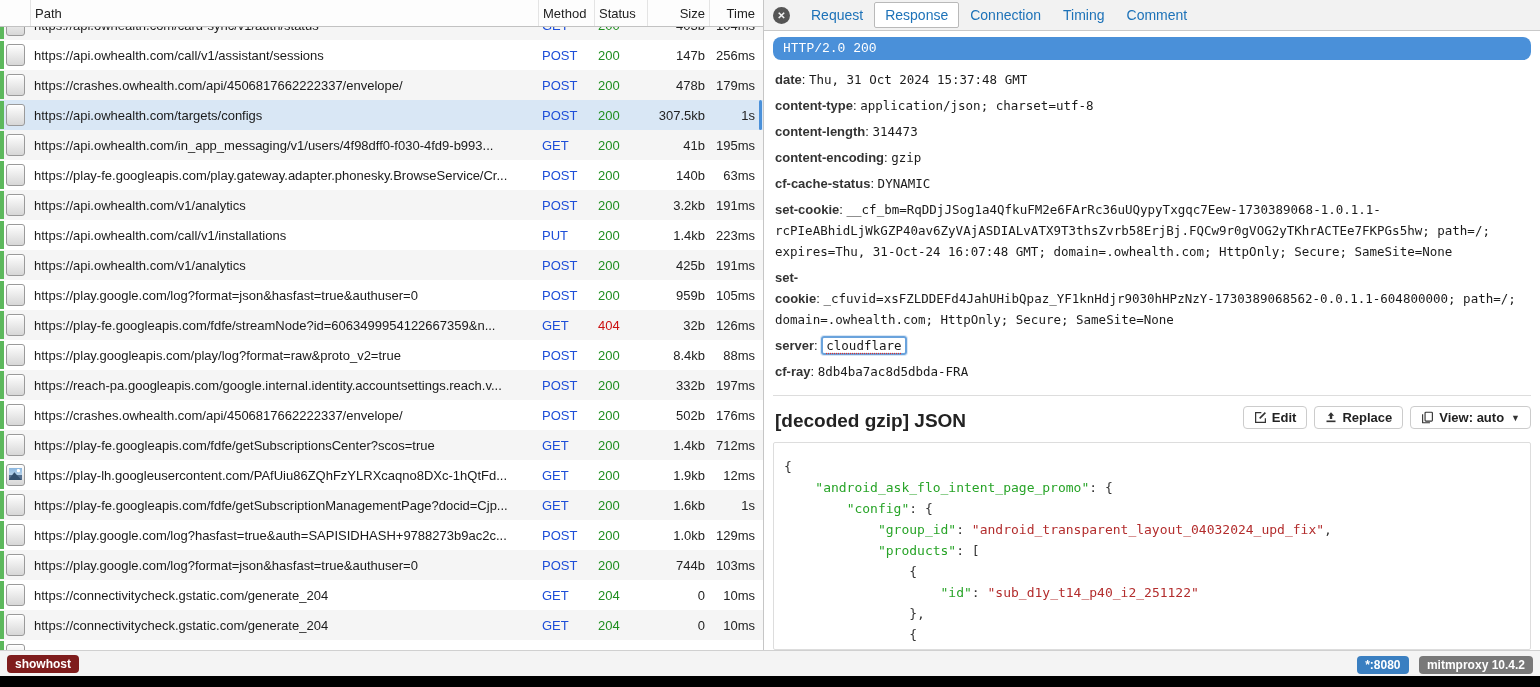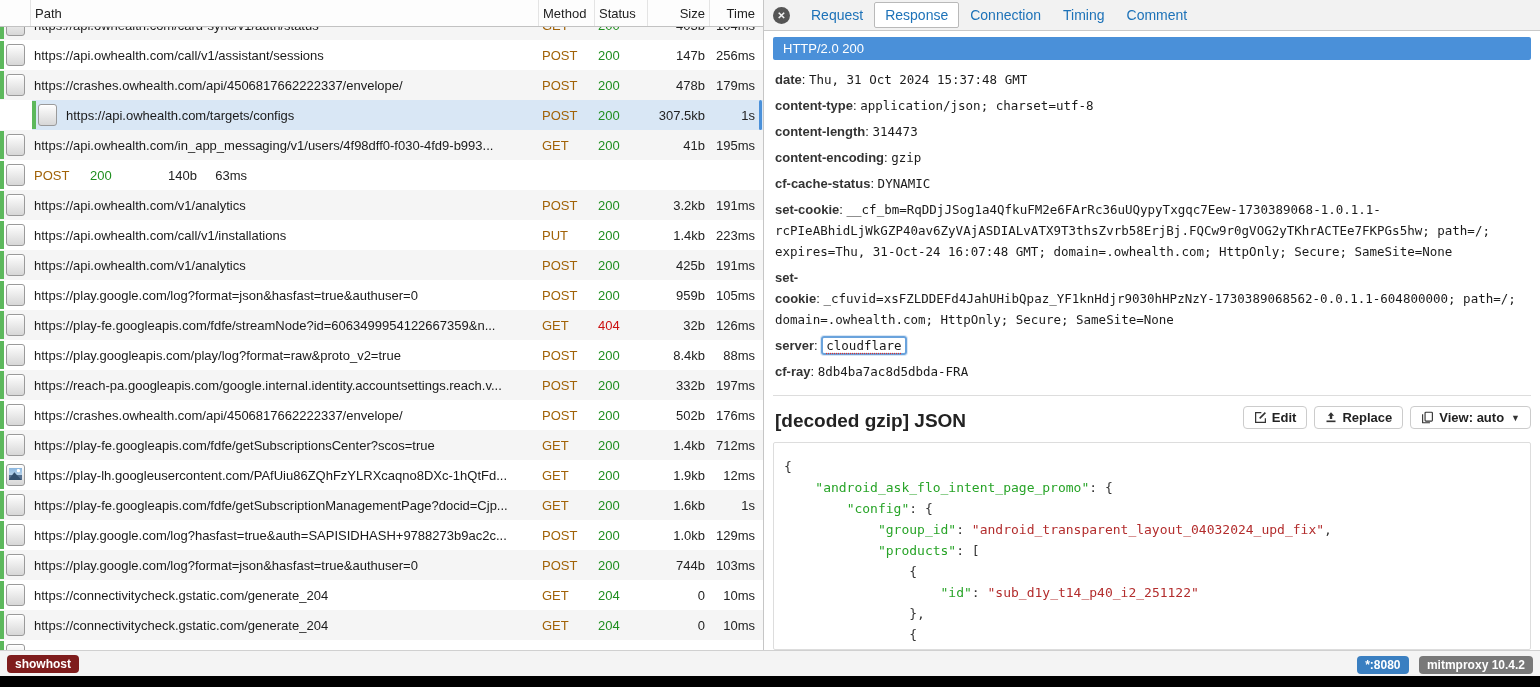--- a/index.html
+++ b/index.html
@@ -20,25 +20,25 @@
   .col-method { width:56px; flex:none; }
   .col-status { width:53px; flex:none; }
   .col-size { width:62px; flex:none; justify-content:flex-end; text-align:right; }
   .col-time { width:54px; flex:none; justify-content:flex-end; text-align:right; padding-right:8px !important; }
 
   .table-body { flex:1; overflow:hidden; }
   .rows-shift { margin-top:-17px; }
   .row { height:30px; display:flex; align-items:center; font-size:13px; position:relative; background:#fff; }
   .row::before { content:""; position:absolute; left:0; top:1px; bottom:1px; width:4px; background:#5cb85c; }
   .row.striped { background:#f5f5f5; }
-  .row.selected { background:#d9e7f5;margin-left:32px; }
+  .row.selected { background:#d9e7f5; }
   .cell { padding:0 4px; white-space:nowrap; overflow:hidden; }
   .cell-icon { width:30px; flex:none; display:flex; justify-content:center; padding:0; }
   .cell-path { flex:1; min-width:0; color:#1a1a1a; }
-  .cell-method { width:56px; flex:none; color:#a16207; }
+  .cell-method { width:56px; flex:none; color:#1d4ed8; }
   .cell-status { width:53px; flex:none; }
   .cell-size { width:62px; flex:none; text-align:right; color:#222; }
   .cell-time { width:54px; flex:none; text-align:right; color:#222; padding-right:8px; }
   .st-ok { color:#1e8e1e; }
   .st-err { color:#cc1111; }
 
   .doc-icon, .img-icon { width:19px; height:22px; border:1px solid #9a9a9a; border-radius:3px;
       background:linear-gradient(#fefefe,#d7d7d7); box-shadow:inset 0 1px 0 #fff; position:relative; }
   .img-icon::after { content:""; position:absolute; left:2px; right:2px; top:3px; bottom:5px;
       background: radial-gradient(circle at 72% 22%, #fff 0 1.3px, transparent 2px),
@@ -52,22 +52,22 @@
   .right-panel { flex:1; display:flex; flex-direction:column; overflow:hidden; background:#fff; }
   .tabbar { height:31px; flex:none; background:#f2f2f2; border-bottom:1px solid #c9c9c9;
             display:flex; align-items:center; padding-left:9px; }
   .close-btn { width:17px; height:17px; border-radius:50%; background:#555; color:#f2f2f2;
                font-size:10px; line-height:17px; text-align:center; margin-right:10px; flex:none;
                font-weight:bold; }
   .tab { color:#1d72b8; font-size:14px; padding:5px 11px; }
   .tab.active { background:#fff; border:1px solid #b9b9b9; border-radius:2px; padding:4px 10px; }
 
   .detail-scroll { flex:1; min-height:0; overflow:hidden; padding:6px 9px 0 9px; display:flex; flex-direction:column; }
-  .status-line { flex:none; background:#4a90d9; color:#fff; font-family:Liberation Sans, sans-serif;
-                 font-size:13px; padding:4px 10px; border-radius:2px; margin-bottom:9px; }
+  .status-line { flex:none; background:#4a90d9; color:#fff; font-family:Liberation Mono, monospace;
+                 font-size:13px; padding:4px 10px; border-radius:8px; margin-bottom:9px; }
   .headers-block { flex:none; padding-left:2px; }
   .hline { font-size:13px; line-height:21px; margin-bottom:5px; color:#111; }
   .hname { font-weight:bold; color:#333; }
   .hval { font-family:"DejaVu Sans Mono",monospace; font-size:12.5px; color:#1a1a1a; overflow-wrap:anywhere; }
   .hval.hl { border:2px solid #6aa3dc; border-radius:3px; padding:0 3px; background:#fff;
              box-shadow:0 0 0 1px #d8e6f5; text-decoration:underline dotted #e03030; text-underline-offset:3px; }
 
   .meta-row { flex:none; border-top:1px solid #ddd; margin-top:8px; padding:7px 0 8px 2px;
               display:flex; justify-content:space-between; align-items:center; }
   .meta-label { font-weight:bold; font-size:19px; color:#222;margin-top:7px; }
@@ -156,20 +156,21 @@
             <span class="cell cell-path">https://api.owhealth.com/in_app_messaging/v1/users/4f98dff0-f030-4fd9-b993...</span>
             <span class="cell cell-method">GET</span>
             <span class="cell cell-status st-ok">200</span>
             <span class="cell cell-size">41b</span>
             <span class="cell cell-time">195ms</span>
           </div>
           <div class="row">
             <span class="cell cell-icon">
               <span class="doc-icon"></span>
             </span>
+            <span class="cell cell-path">https://play-fe.googleapis.com/play.gateway.adapter.phonesky.BrowseService/Cr...</span>
             <span class="cell cell-method">POST</span>
             <span class="cell cell-status st-ok">200</span>
             <span class="cell cell-size">140b</span>
             <span class="cell cell-time">63ms</span>
           </div>
           <div class="row striped">
             <span class="cell cell-icon">
               <span class="doc-icon"></span>
             </span>
             <span class="cell cell-path">https://api.owhealth.com/v1/analytics</span>

